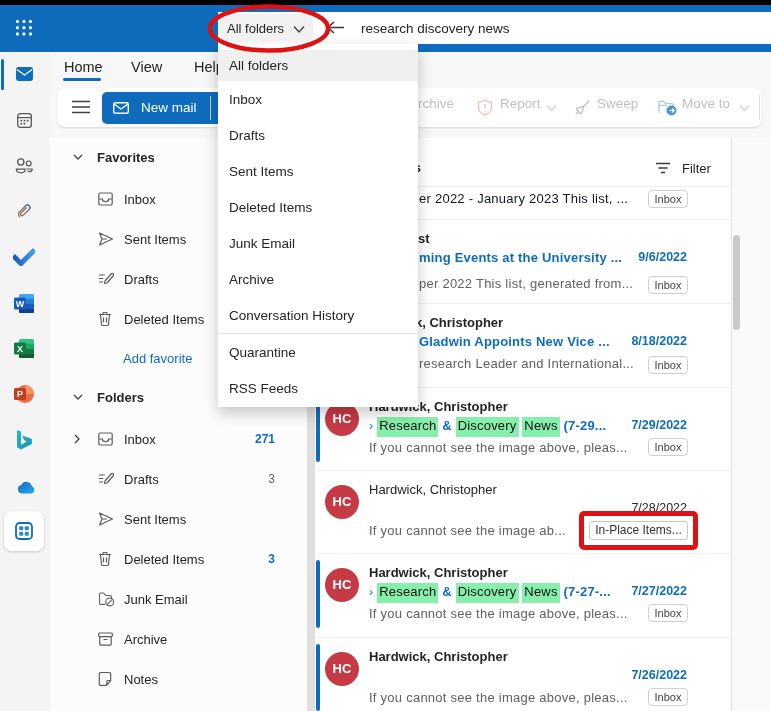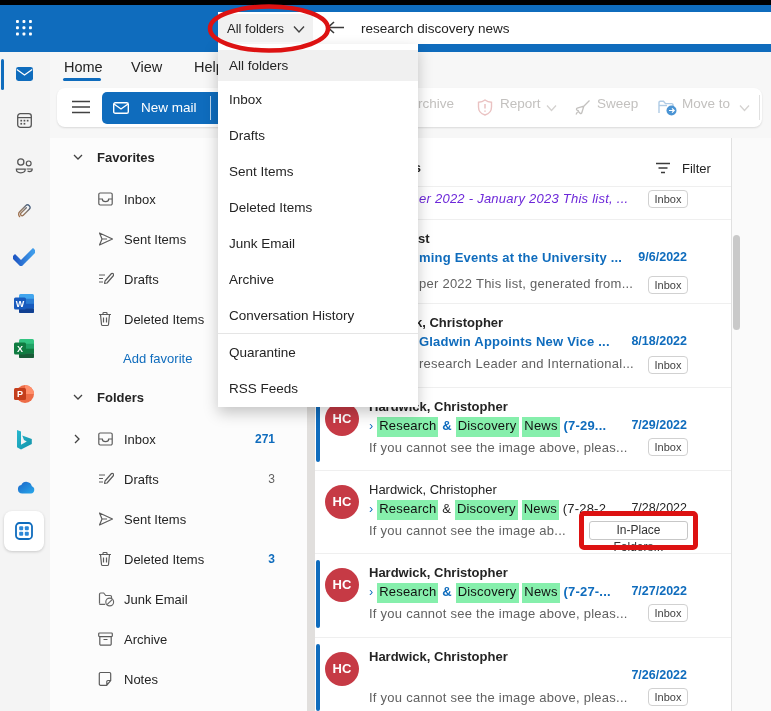--- a/index.html
+++ b/index.html
@@ -349,21 +349,21 @@
   <div class="abs" id="thumb"></div>
   <div id="list-content">
 
     <div class="abs" style="left:341px;top:160px;width:80px;text-align:right;font-size:13px;font-weight:bold;color:#242424;">Results</div>
     <svg class="abs" style="left:656px;top:162px" width="14" height="12">
         <path d="M0 1.5h14M2.5 6h9M5 10.5h4" stroke="#3b3b3b" stroke-width="1.5"></path>
       </svg>
     <div class="abs" style="left:682px;top:161px;font-size:13px;color:#242424;">Filter</div>
     <div class="abs divid" style="left:315px;top:186px;"></div>
 
-    <div class="abs" style="left:419px;top:191px;font-size:13px;letter-spacing:0.25px;color:#6d28d9;font-style:italic;">er 2022 - January 2023 This list, ...</div>
+    <div class="abs" style="left:419px;top:191px;font-size:13px;letter-spacing:0.25px;color:#0f172a;">er 2022 - January 2023 This list, ...</div>
     <div class="abs tag" style="left:648px;top:190px;">Inbox</div>
     <div class="abs divid" style="left:315px;top:219px;"></div>
 
     <div class="abs row unread" style="left:310px;top:220px;height:84px;">
       <div class="sender" style="left:108px;">st</div>
       <div class="subj" style="left:109px;">ming Events at the University ...</div>
       <div class="date">9/6/2022</div>
       <div class="prev" style="left:109px;top:55px;">per 2022 This list, generated from...</div>
       <div class="tag" style="top:56px;">Inbox</div>
     </div>
@@ -385,24 +385,23 @@
       <div class="subj"><span class="chev">›</span> <span class="hl">Research</span> <span class="blue">&amp;</span> <span class="hl">Discovery</span> <span class="hl">News</span> <span class="blue">(7-29...</span></div>
       <div class="date">7/29/2022</div>
       <div class="prev">If you cannot see the image above, pleas...</div>
       <div class="tag" style="top:50px;">Inbox</div>
     </div>
     <div class="abs divid" style="left:315px;top:470px;"></div>
 
     <div class="abs row read" style="left:310px;top:471px;height:83px;">
       <div class="avatar">HC</div>
       <div class="sender" style="font-weight:normal;">Hardwick, Christopher</div>
-      <div class="subj"><span class="chev">›</span> <span class="hl">Research</span> &amp; <span class="hl">Discovery</span> <span class="hl">News</span> (7-28-2...</div>
       <div class="date">7/28/2022</div>
       <div class="prev">If you cannot see the image ab...</div>
-      <div class="abs" style="left:279px;top:50px;width:97px;height:17px;border:1px solid #c7c7c7;border-radius:3px;background:#fff;font-size:12px;color:#333;text-align:center;line-height:17px;">In-Place Folders...</div>
+      <div class="abs" style="left:279px;top:50px;width:97px;height:17px;border:1px solid #c7c7c7;border-radius:3px;background:#fff;font-size:12px;color:#333;text-align:center;line-height:17px;">In-Place Items...</div>
     </div>
     <div class="abs divid" style="left:315px;top:553px;"></div>
 
     <div class="abs row unread" style="left:310px;top:554px;height:84px;">
       <div class="ubar"></div>
       <div class="avatar">HC</div>
       <div class="sender">Hardwick, Christopher</div>
       <div class="subj"><span class="chev">›</span> <span class="hl">Research</span> <span class="blue">&amp;</span> <span class="hl">Discovery</span> <span class="hl">News</span> <span class="blue">(7-27-...</span></div>
       <div class="date">7/27/2022</div>
       <div class="prev">If you cannot see the image above, pleas...</div>

